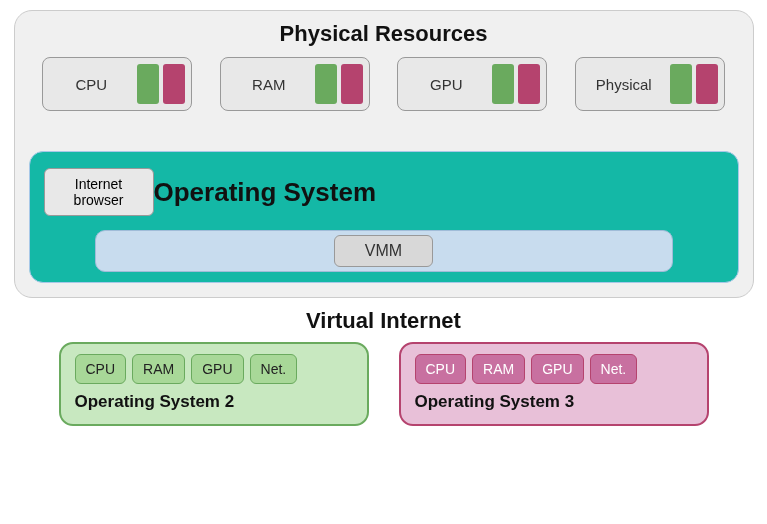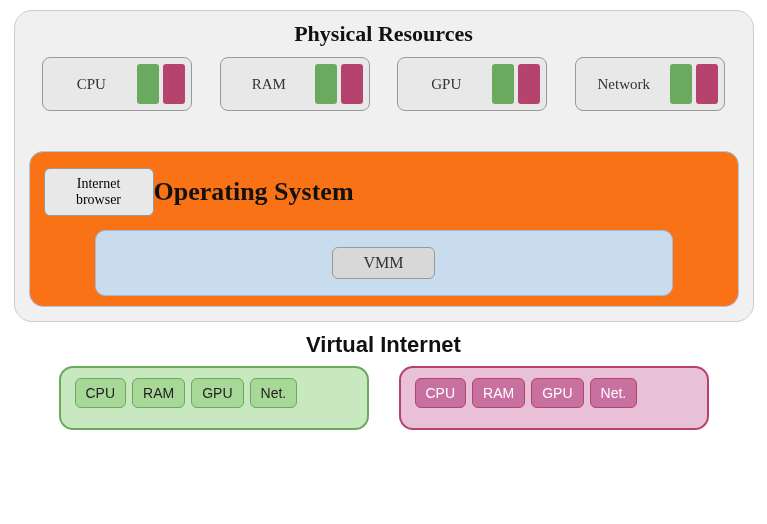--- a/index.html
+++ b/index.html
@@ -19,21 +19,20 @@
       flex-direction: column;
       gap: 10px;
     }
 
     
     .physical-resources {
       background: #f0f0f0;
       border-radius: 18px;
       padding: 10px 14px 14px;
       border: 1.5px solid #ccc;
-      font-family: Liberation Serif, serif;
     }
 
     .section-title {
       text-align: center;
       font-size: 22px;
       font-weight: bold;
       margin-bottom: 10px;
       color: #111;
     }
 
@@ -72,21 +71,21 @@
 
     .color-bar-purple {
       width: 22px;
       height: 40px;
       background: #b5436e;
       border-radius: 3px;
     }
 
     
     .os-box {
-      background: #f97316;
+      background: #14b8a6;
       border-radius: 14px;
       padding: 10px 14px 10px;
       border: 1.5px solid #a8c8e8;
       position: relative;
       margin-top: 40px;
     }
 
     .os-row {
       display: flex;
       align-items: center;
@@ -119,21 +118,21 @@
     .vmm-row {
       display: flex;
       justify-content: center;
       margin-top: 8px;
     }
 
     .vmm-box-outer {
       background: #c8dcee;
       border: 1.5px solid #a0bcd8;
       border-radius: 10px;
-      padding: 16px 20px;
+      padding: 4px 20px;
       width: 85%;
       display: flex;
       justify-content: center;
     }
 
     .vmm-box {
       background: #d8d8d8;
       border: 1.5px solid #999;
       border-radius: 6px;
       padding: 6px 30px;
@@ -227,21 +226,21 @@
         <span class="hw-label">RAM</span>
         <div class="color-bar-green"></div>
         <div class="color-bar-purple"></div>
       </div>
       <div class="hw-block">
         <span class="hw-label">GPU</span>
         <div class="color-bar-green"></div>
         <div class="color-bar-purple"></div>
       </div>
       <div class="hw-block">
-        <span class="hw-label">Network</span>
+        <span class="hw-label">Physical</span>
         <div class="color-bar-green"></div>
         <div class="color-bar-purple"></div>
       </div>
     </div>
 
     <div class="os-box">
       <div class="os-row">
         <div class="app-box">Internet browser</div>
         <div class="os-title">Operating System</div>
       </div>
@@ -258,26 +257,28 @@
     <div class="virtual-title">Virtual Internet</div>
     <div class="virtual-row">
 
       <div class="vm-box green">
         <div class="vm-resource-row">
           <div class="vm-resource-chip vm-chip-green">CPU</div>
           <div class="vm-resource-chip vm-chip-green">RAM</div>
           <div class="vm-resource-chip vm-chip-green">GPU</div>
           <div class="vm-resource-chip vm-chip-green">Net.</div>
         </div>
+        <div class="vm-os-label">Operating System 2</div>
       </div>
 
       <div class="vm-box purple">
         <div class="vm-resource-row">
           <div class="vm-resource-chip vm-chip-purple">CPU</div>
           <div class="vm-resource-chip vm-chip-purple">RAM</div>
           <div class="vm-resource-chip vm-chip-purple">GPU</div>
           <div class="vm-resource-chip vm-chip-purple">Net.</div>
         </div>
+        <div class="vm-os-label">Operating System 3</div>
       </div>
 
     </div>
   </div>
 </div>
 
 </body></html>

